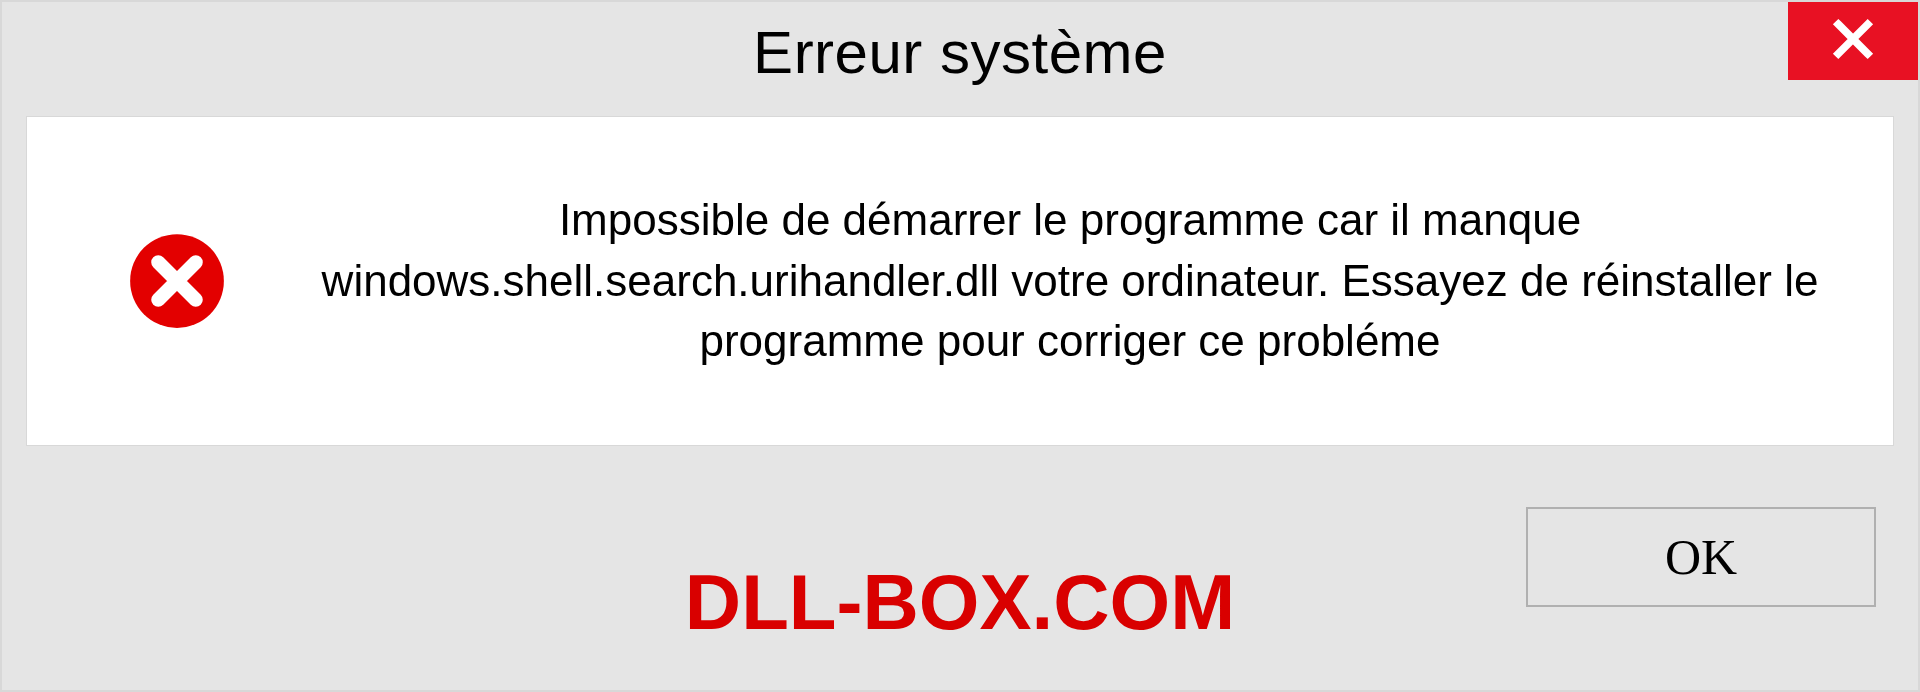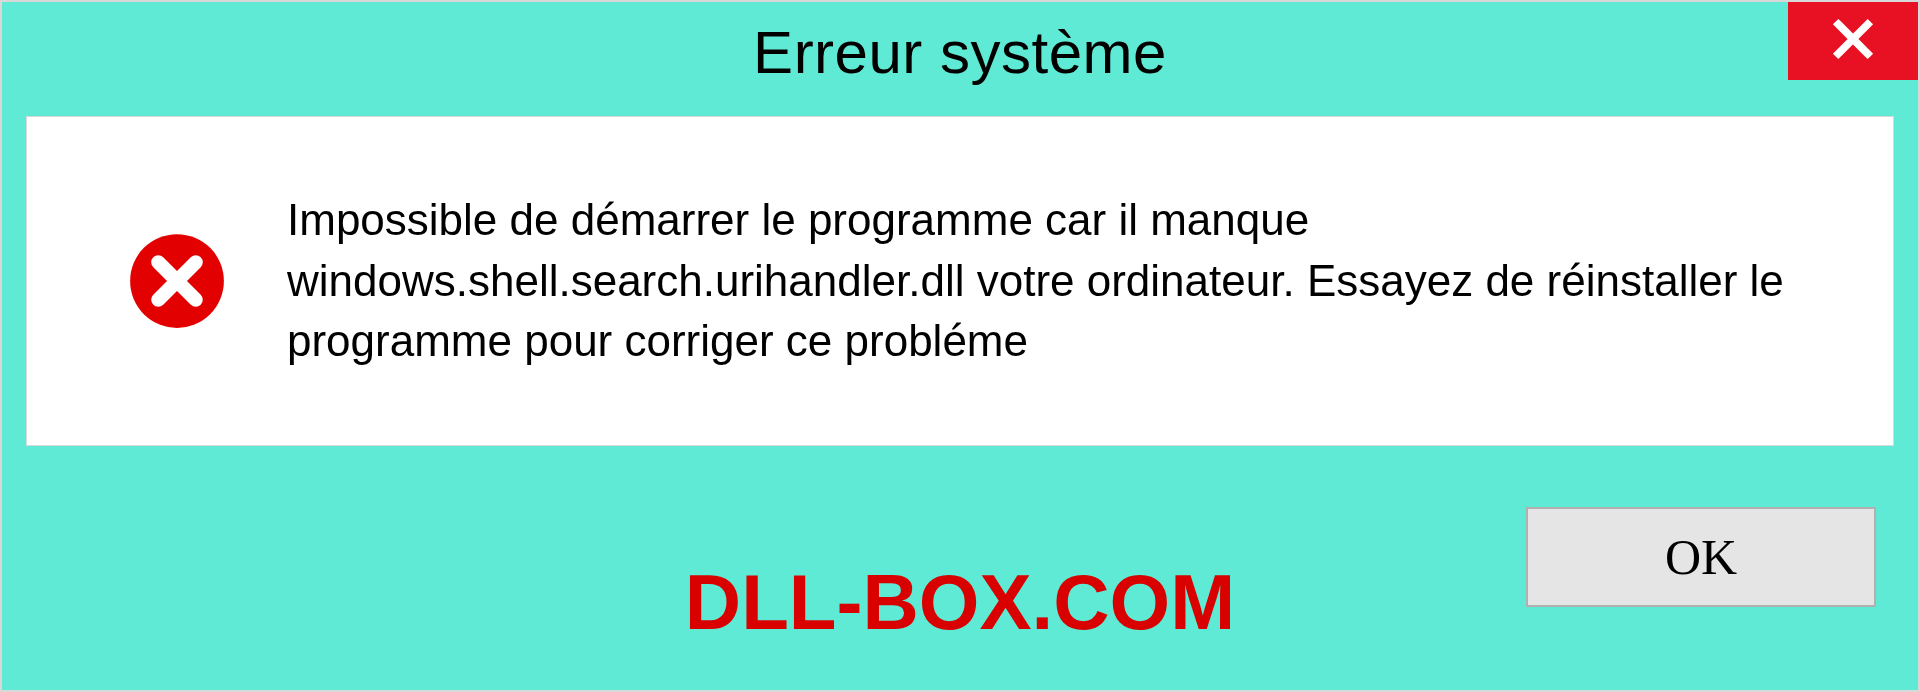--- a/index.html
+++ b/index.html
@@ -6,21 +6,21 @@
     body {
       width: 1920px;
       height: 692px;
       font-family: "Segoe UI", Tahoma, Arial, sans-serif;
       background: #fff;
       overflow: hidden;
     }
     .dialog {
       width: 1920px;
       height: 692px;
-      background: #5eead4;
+      background: #e5e5e5;
       border: 2px solid #d8d8d8;
       position: relative;
       display: flex;
       flex-direction: column;
     }
     .titlebar {
       height: 100px;
       position: relative;
       display: flex;
       align-items: center;
@@ -50,20 +50,21 @@
     }
     .content-panel {
       margin: 14px 24px 0 24px;
       background: #ffffff;
       border: 1px solid #d8d8d8;
       flex: 0 0 auto;
       height: 330px;
       display: flex;
       align-items: center;
       padding: 0 40px 0 100px;
+      text-align: center;
     }
     .error-icon {
       flex: 0 0 auto;
       margin-right: 60px;
     }
     .error-icon svg {
       width: 100px;
       height: 100px;
       display: block;
     }

